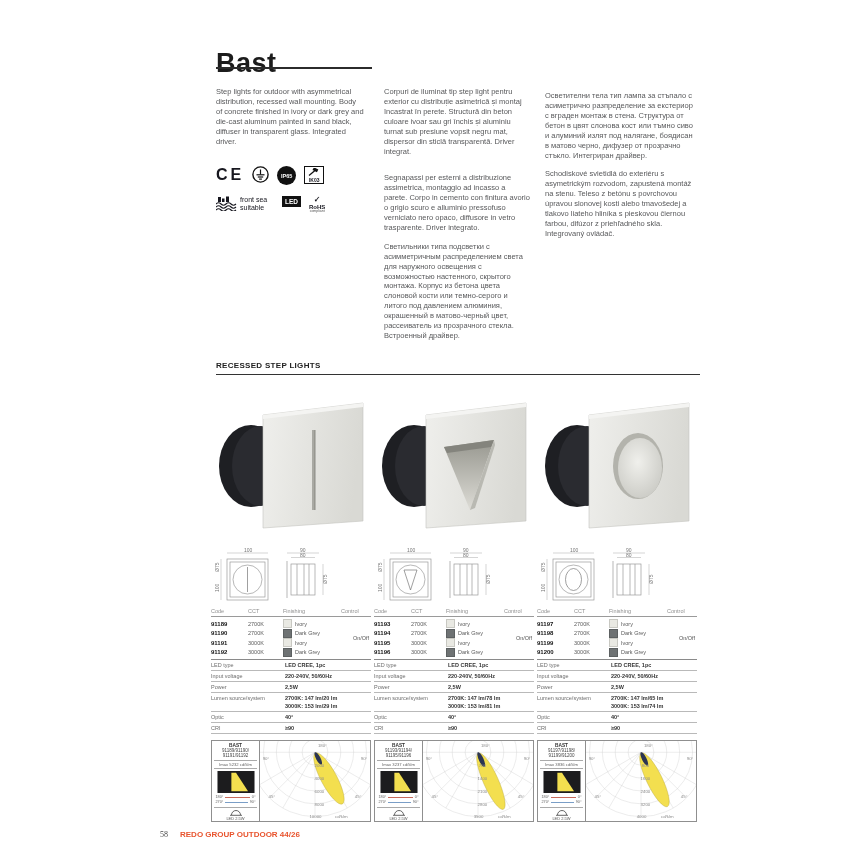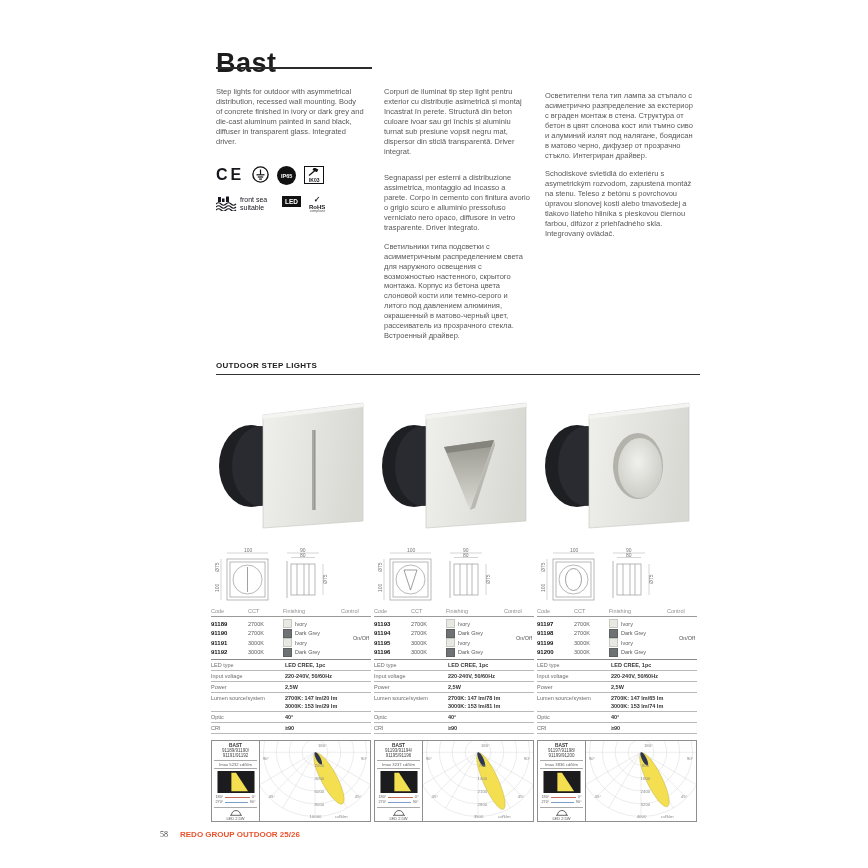--- a/index.html
+++ b/index.html
@@ -138,21 +138,21 @@
     </span>
     <span class="led-box">LED</span>
     <span class="rohs">
       <span class="check">✓</span>
       <span class="rohs-name">RoHS</span>
       <span class="rohs-sub">compliant</span>
     </span>
   </div>
 </div>
 
-<div class="section-header">OUTDOOR STEP LIGHTS</div>
+<div class="section-header">RECESSED STEP LIGHTS</div>
 <div class="section-rule"></div>
 
 <div class="product" id="product-0">
   <svg class="photo" width="163" height="152" viewBox="0 0 163 152">
     <defs>
         <linearGradient id="face0" x1="0" y1="0" x2="1" y2="0.15">
           <stop offset="0" stop-color="#efefec"></stop>
           <stop offset="1" stop-color="#d9d9d4"></stop>
         </linearGradient>
       </defs>
@@ -694,14 +694,14 @@
           <text x="60" y="64">3200</text>
           <text x="56" y="76.5">4000</text>
           <text x="82" y="76.5">cd/klm</text>
         </g>
       </svg>
     </div>
   </div>
 </div>
 
 <div class="footer">
-  <span class="pageno">58</span><span class="brand">REDO GROUP OUTDOOR 25/26</span>
+  <span class="pageno">58</span><span class="brand">REDO GROUP OUTDOOR 44/26</span>
 </div>
 
 </body></html>

